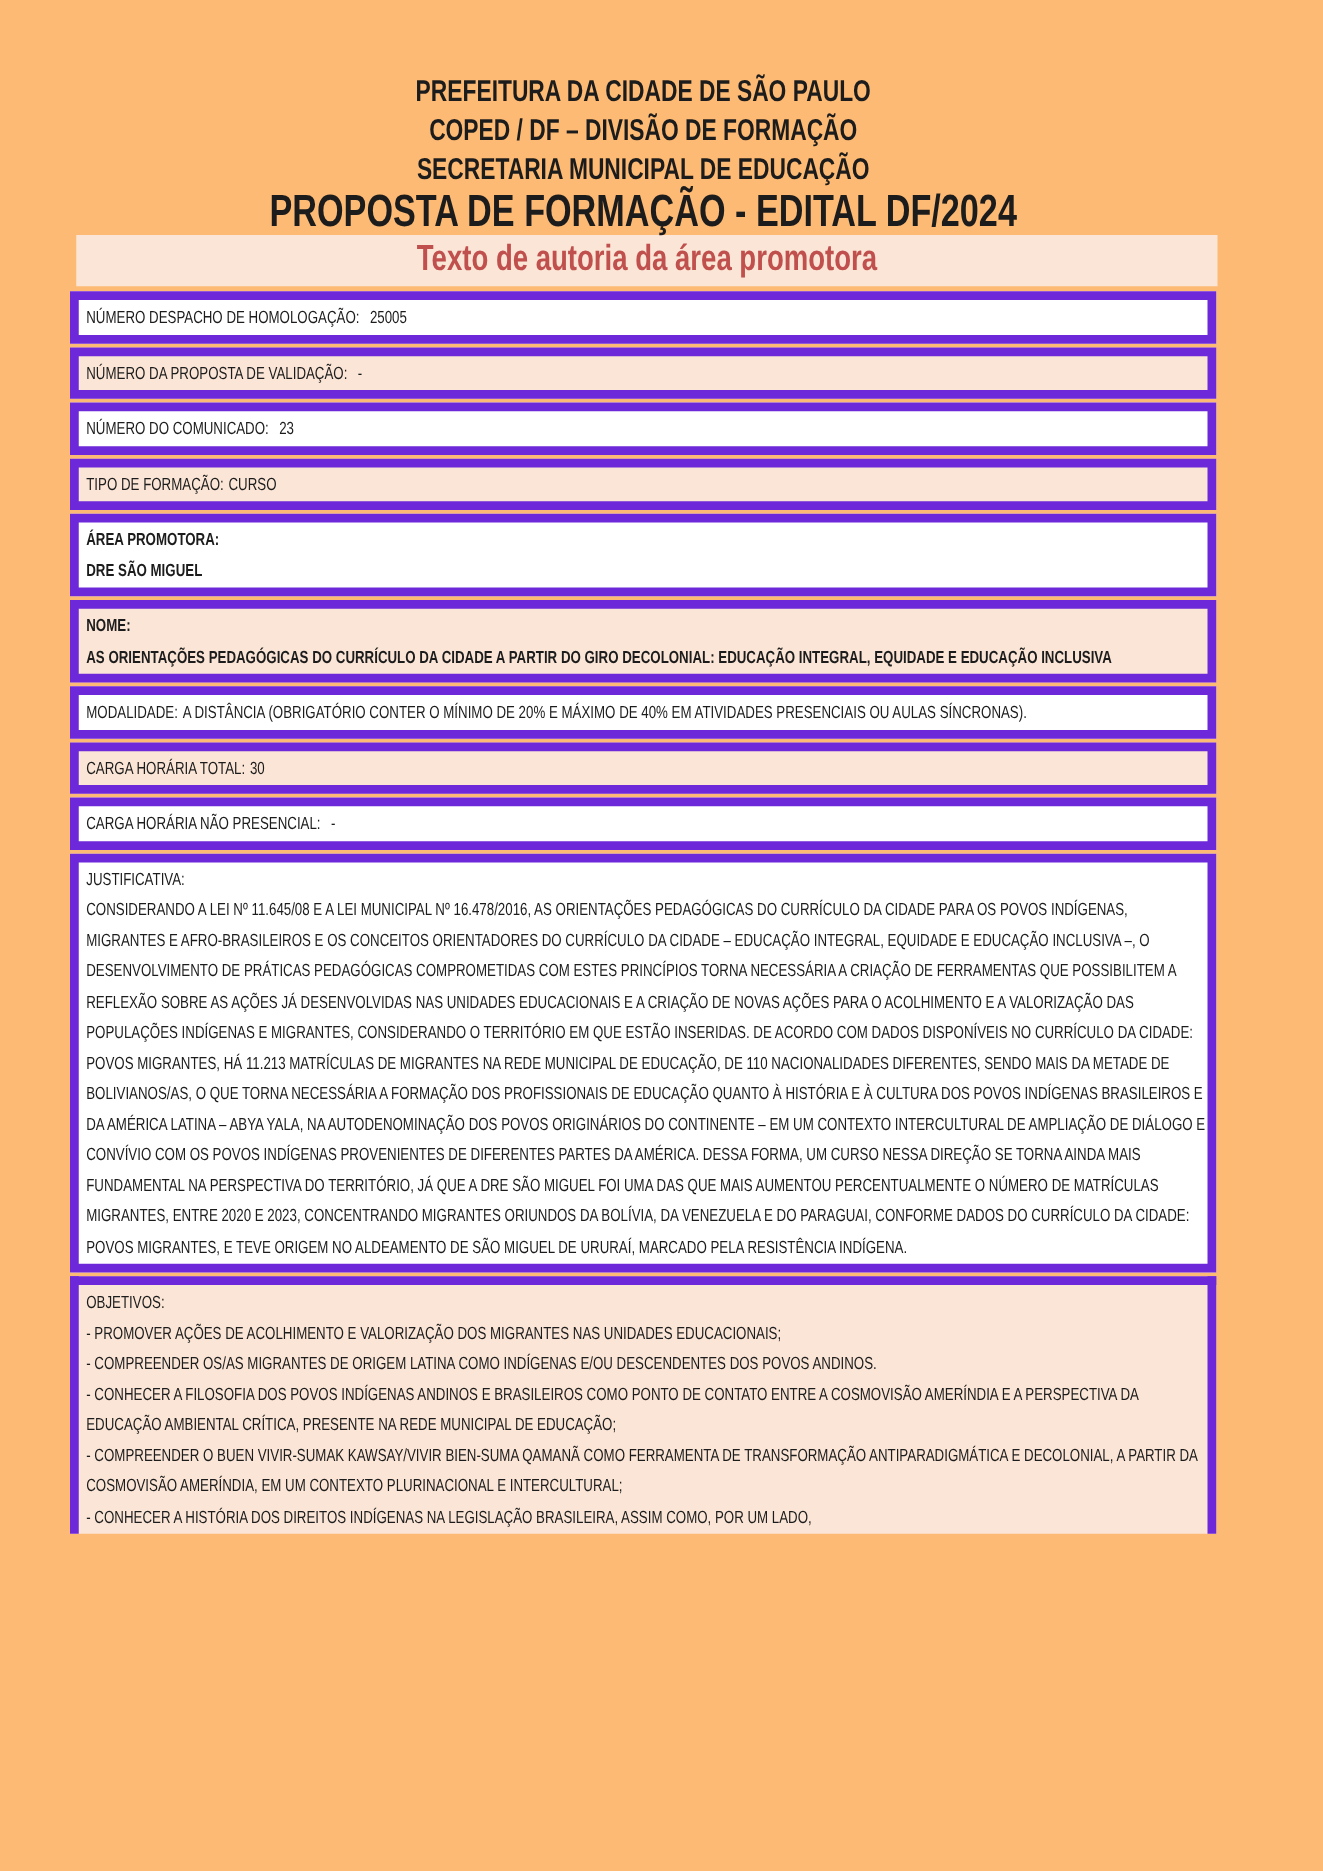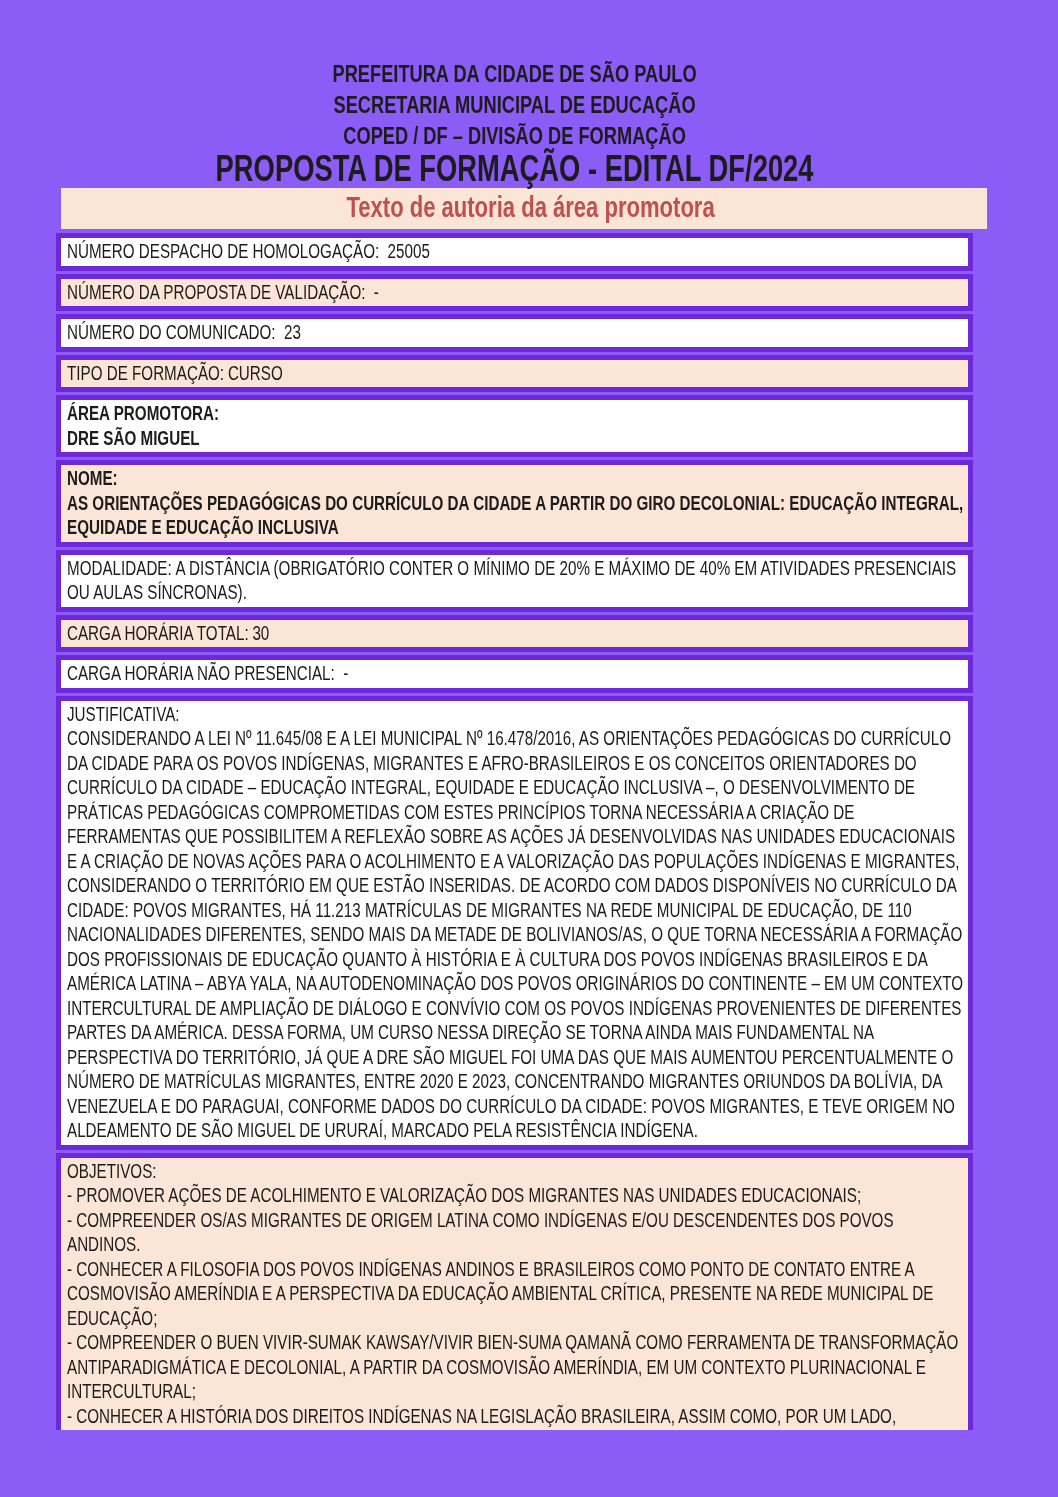--- a/index.html
+++ b/index.html
@@ -6,21 +6,21 @@
     margin: 0;
     padding: 0;
     background: #ffffff;
     font-family: "Liberation Sans", sans-serif;
     color: #1c1c1c;
   }
   .page {
     position: relative;
     width: 1058px;
     height: 1497px;
-    background: #8b5cf6;
+    background: #fdba74;
     overflow: hidden;
   }
   .content {
     margin-left: 56px;
     width: 917px;
   }
   
   .cx {
     display: block;
     transform: scaleX(0.76);
@@ -41,35 +41,35 @@
   .doc-header .hline.big {
     font-size: 36px;
     line-height: 35px;
   }
   .banner {
     margin-left: 5px;
     width: 913px;
     background: #fbe5d6;
     margin-top: 2px;
     margin-bottom: 4px;
-    padding: 4px 0 6px 13px;
+    padding: 4px 0 6px 0;
   }
   .banner .cx {
     font-weight: bold;
     font-size: 29px;
     line-height: 31px;
     color: #c0504d;
     text-align: center;
   }
   .row {
-    border: 5px solid #6d28d9;
+    border: 7px solid #6d28d9;
     background: #ffffff;
     margin-bottom: 3px;
     padding: 1px 0 2px 6px;
-    font-size: 20px;
+    font-size: 14px;
     line-height: 24.5px;
     overflow: hidden;
   }
   .row.peach { background: #fbe5d6; }
   .row.bold  { font-weight: bold; }
   .row.clipped { border-bottom: none; margin-bottom: 0; }
   .row .label { display: inline; }
   .row .value { display: inline; margin-left: 5px; }
   .row .value.gap-wide { margin-left: 11px; }
   .row .label.block, .row .value.block { display: block; margin-left: 0; }
@@ -79,24 +79,24 @@
 <body>
 
 <div class="page">
   <div class="content">
 
     <div class="doc-header">
       <div class="hline">
           <span class="cx">PREFEITURA DA CIDADE DE SÃO PAULO</span>
         </div>
       <div class="hline">
-          <span class="cx">SECRETARIA MUNICIPAL DE EDUCAÇÃO</span>
+          <span class="cx">COPED / DF – DIVISÃO DE FORMAÇÃO</span>
         </div>
       <div class="hline">
-          <span class="cx">COPED / DF – DIVISÃO DE FORMAÇÃO</span>
+          <span class="cx">SECRETARIA MUNICIPAL DE EDUCAÇÃO</span>
         </div>
       <div class="hline big">
           <span class="cx">PROPOSTA DE FORMAÇÃO - EDITAL DF/2024</span>
         </div>
     </div>
 
     <div class="banner">
       <span class="cx">Texto de autoria da área promotora</span>
     </div>
 

